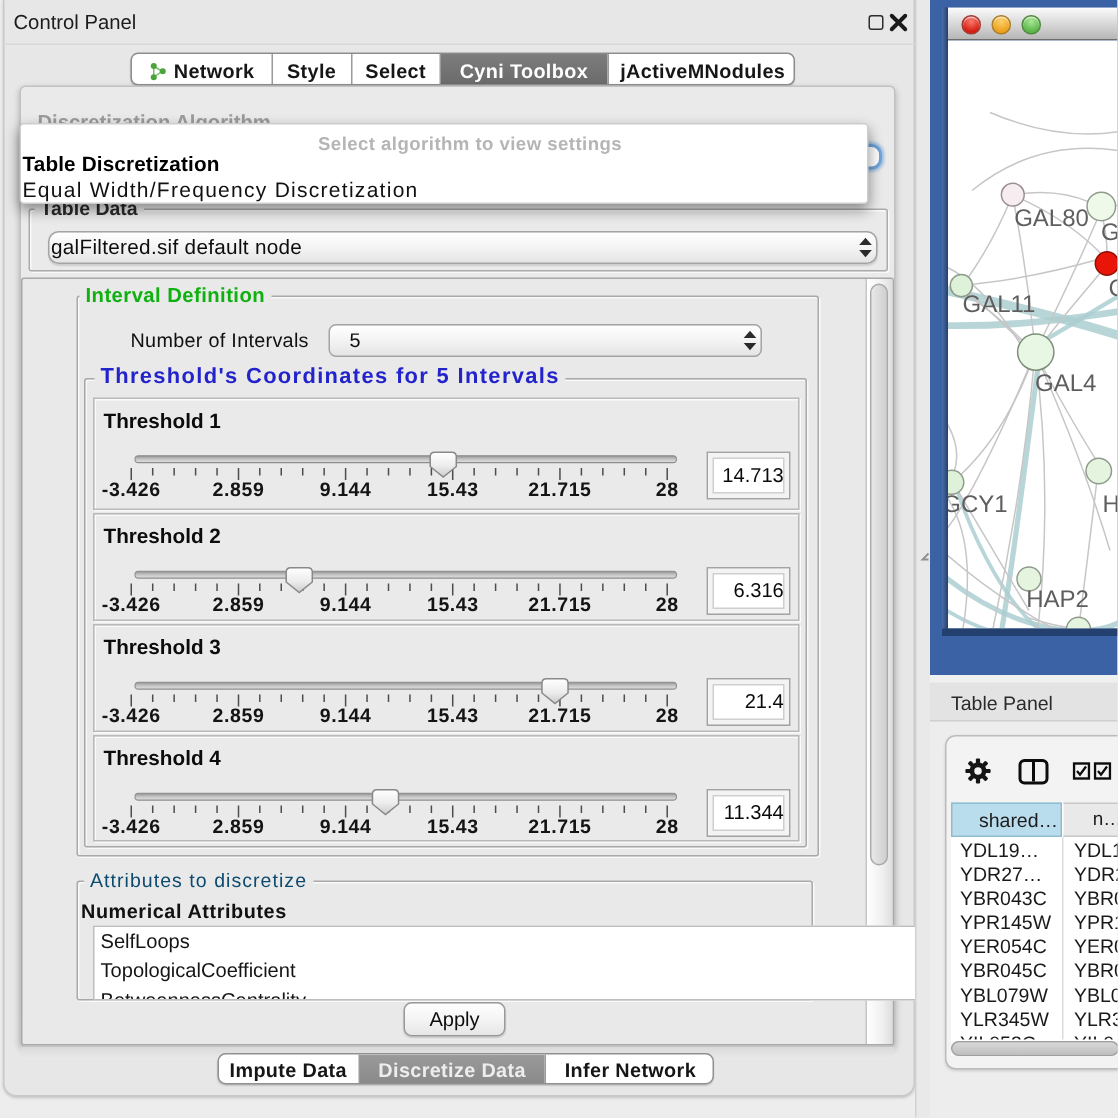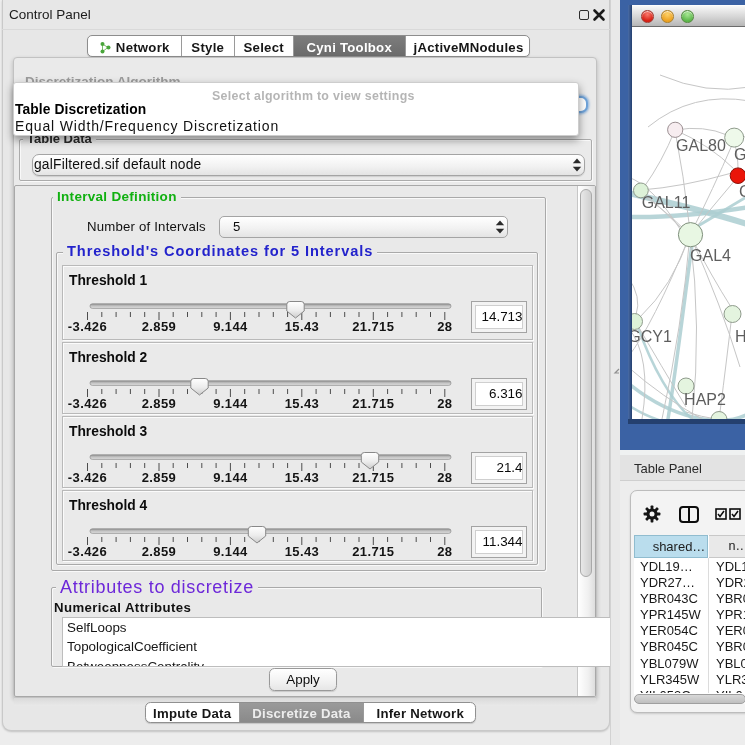--- a/index.html
+++ b/index.html
@@ -230,21 +230,21 @@
       <text x="97.0" y="35.5" text-anchor="middle" font-size="13" font-weight="bold" letter-spacing="0.4" fill="#141414" font-family="Liberation Sans">2.859</text>
       <text x="168.4" y="35.5" text-anchor="middle" font-size="13" font-weight="bold" letter-spacing="0.4" fill="#141414" font-family="Liberation Sans">9.144</text>
       <text x="239.9" y="35.5" text-anchor="middle" font-size="13" font-weight="bold" letter-spacing="0.4" fill="#141414" font-family="Liberation Sans">15.43</text>
       <text x="311.3" y="35.5" text-anchor="middle" font-size="13" font-weight="bold" letter-spacing="0.4" fill="#141414" font-family="Liberation Sans">21.715</text>
       <text x="382.8" y="35.5" text-anchor="middle" font-size="13" font-weight="bold" letter-spacing="0.4" fill="#141414" font-family="Liberation Sans">28</text>
       <path d="M 186.3 16 L 186.3 9.5 Q 186.3 6.5 189.3 6.5 L 200.7 6.5 Q 203.7 6.5 203.7 9.5 L 203.7 16 L 195 23 Z" fill="url(#thumbg)" stroke="#888" stroke-width="1"></path>
     </svg>
     <div class="abs" style="left:470.5px;top:526px;width:56px;height:32px;background:#fff;border:1px solid #a3a3a3;box-shadow:inset 0 0 0 3px #f3f3f3, inset 0 0 0 4px #cfcfcf;"></div>
     <div class="abs" style="left:470.5px;top:526px;width:52px;height:32px;font-size:13.4px;color:#0a0a0a;text-align:right;line-height:32px;">11.344</div>
     <div class="abs" style="left:51px;top:587px;width:491px;height:79.5px;border:1px solid #a9a9a9;border-radius:2px;box-shadow:inset 1px 1px 0 #f9f9f9, 1px 1px 0 #f9f9f9;"></div>
-    <div class="grouplab" style="left:56px;top:580.5px;font-size:18px;color:#6d28d9;letter-spacing:0.7px;">Attributes to discretize</div>
+    <div class="grouplab" style="left:56px;top:580.5px;font-size:13px;color:#0c4a6e;letter-spacing:0.7px;">Attributes to discretize</div>
     <div class="abs" style="left:54px;top:599.5px;font-size:13.2px;font-weight:bold;color:#111;letter-spacing:0.4px;">Numerical Attributes</div>
     <div class="abs" style="left:62px;top:617px;width:564px;height:49.5px;background:#fff;border:1px solid #bdbdbd;overflow:hidden;padding-left:48px;">
       <div style="position:absolute;left:4px;top:0px;font-size:13.4px;color:#151515;line-height:19.3px;">SelfLoops<br>TopologicalCoefficient<br>BetweennessCentrality</div>
       <div style="position:absolute;right:0;top:0;width:12.5px;height:49.5px;background:#fdfdfd;border-left:1px solid #ddd;"></div>
       <div style="position:absolute;right:1px;top:5px;width:10px;height:44px;background:#b9b9b9;border-radius:5px 5px 0 0;"></div>
     </div>
     <div class="abs" style="left:14px;top:698px;width:582px;height:8px;background:linear-gradient(#dadada,#e9e9e9);"></div>
     <div class="abs" style="left:269px;top:668px;width:68px;height:23px;background:linear-gradient(#ffffff,#f4f4f4 50%,#e6e6e6);border:1px solid #999;border-radius:5.5px;font-size:13.4px;color:#0d0d0d;display:flex;align-items:center;justify-content:center;box-shadow:0 1px 1px rgba(0,0,0,.14);">Apply</div>
     <div class="abs" style="left:144.5px;top:702px;width:331px;height:21px;background:#fff;border:1px solid #909090;border-radius:5.5px;overflow:hidden;box-shadow:0 1px 1px rgba(0,0,0,.15);text-align:right;">
       <div class="abs" style="left:0.0px;top:0;width:93.30000000000001px;height:21px;color:#161616;display:flex;align-items:center;justify-content:center;font-size:13.2px;font-weight:bold;letter-spacing:0.25px;">Impute Data</div>

